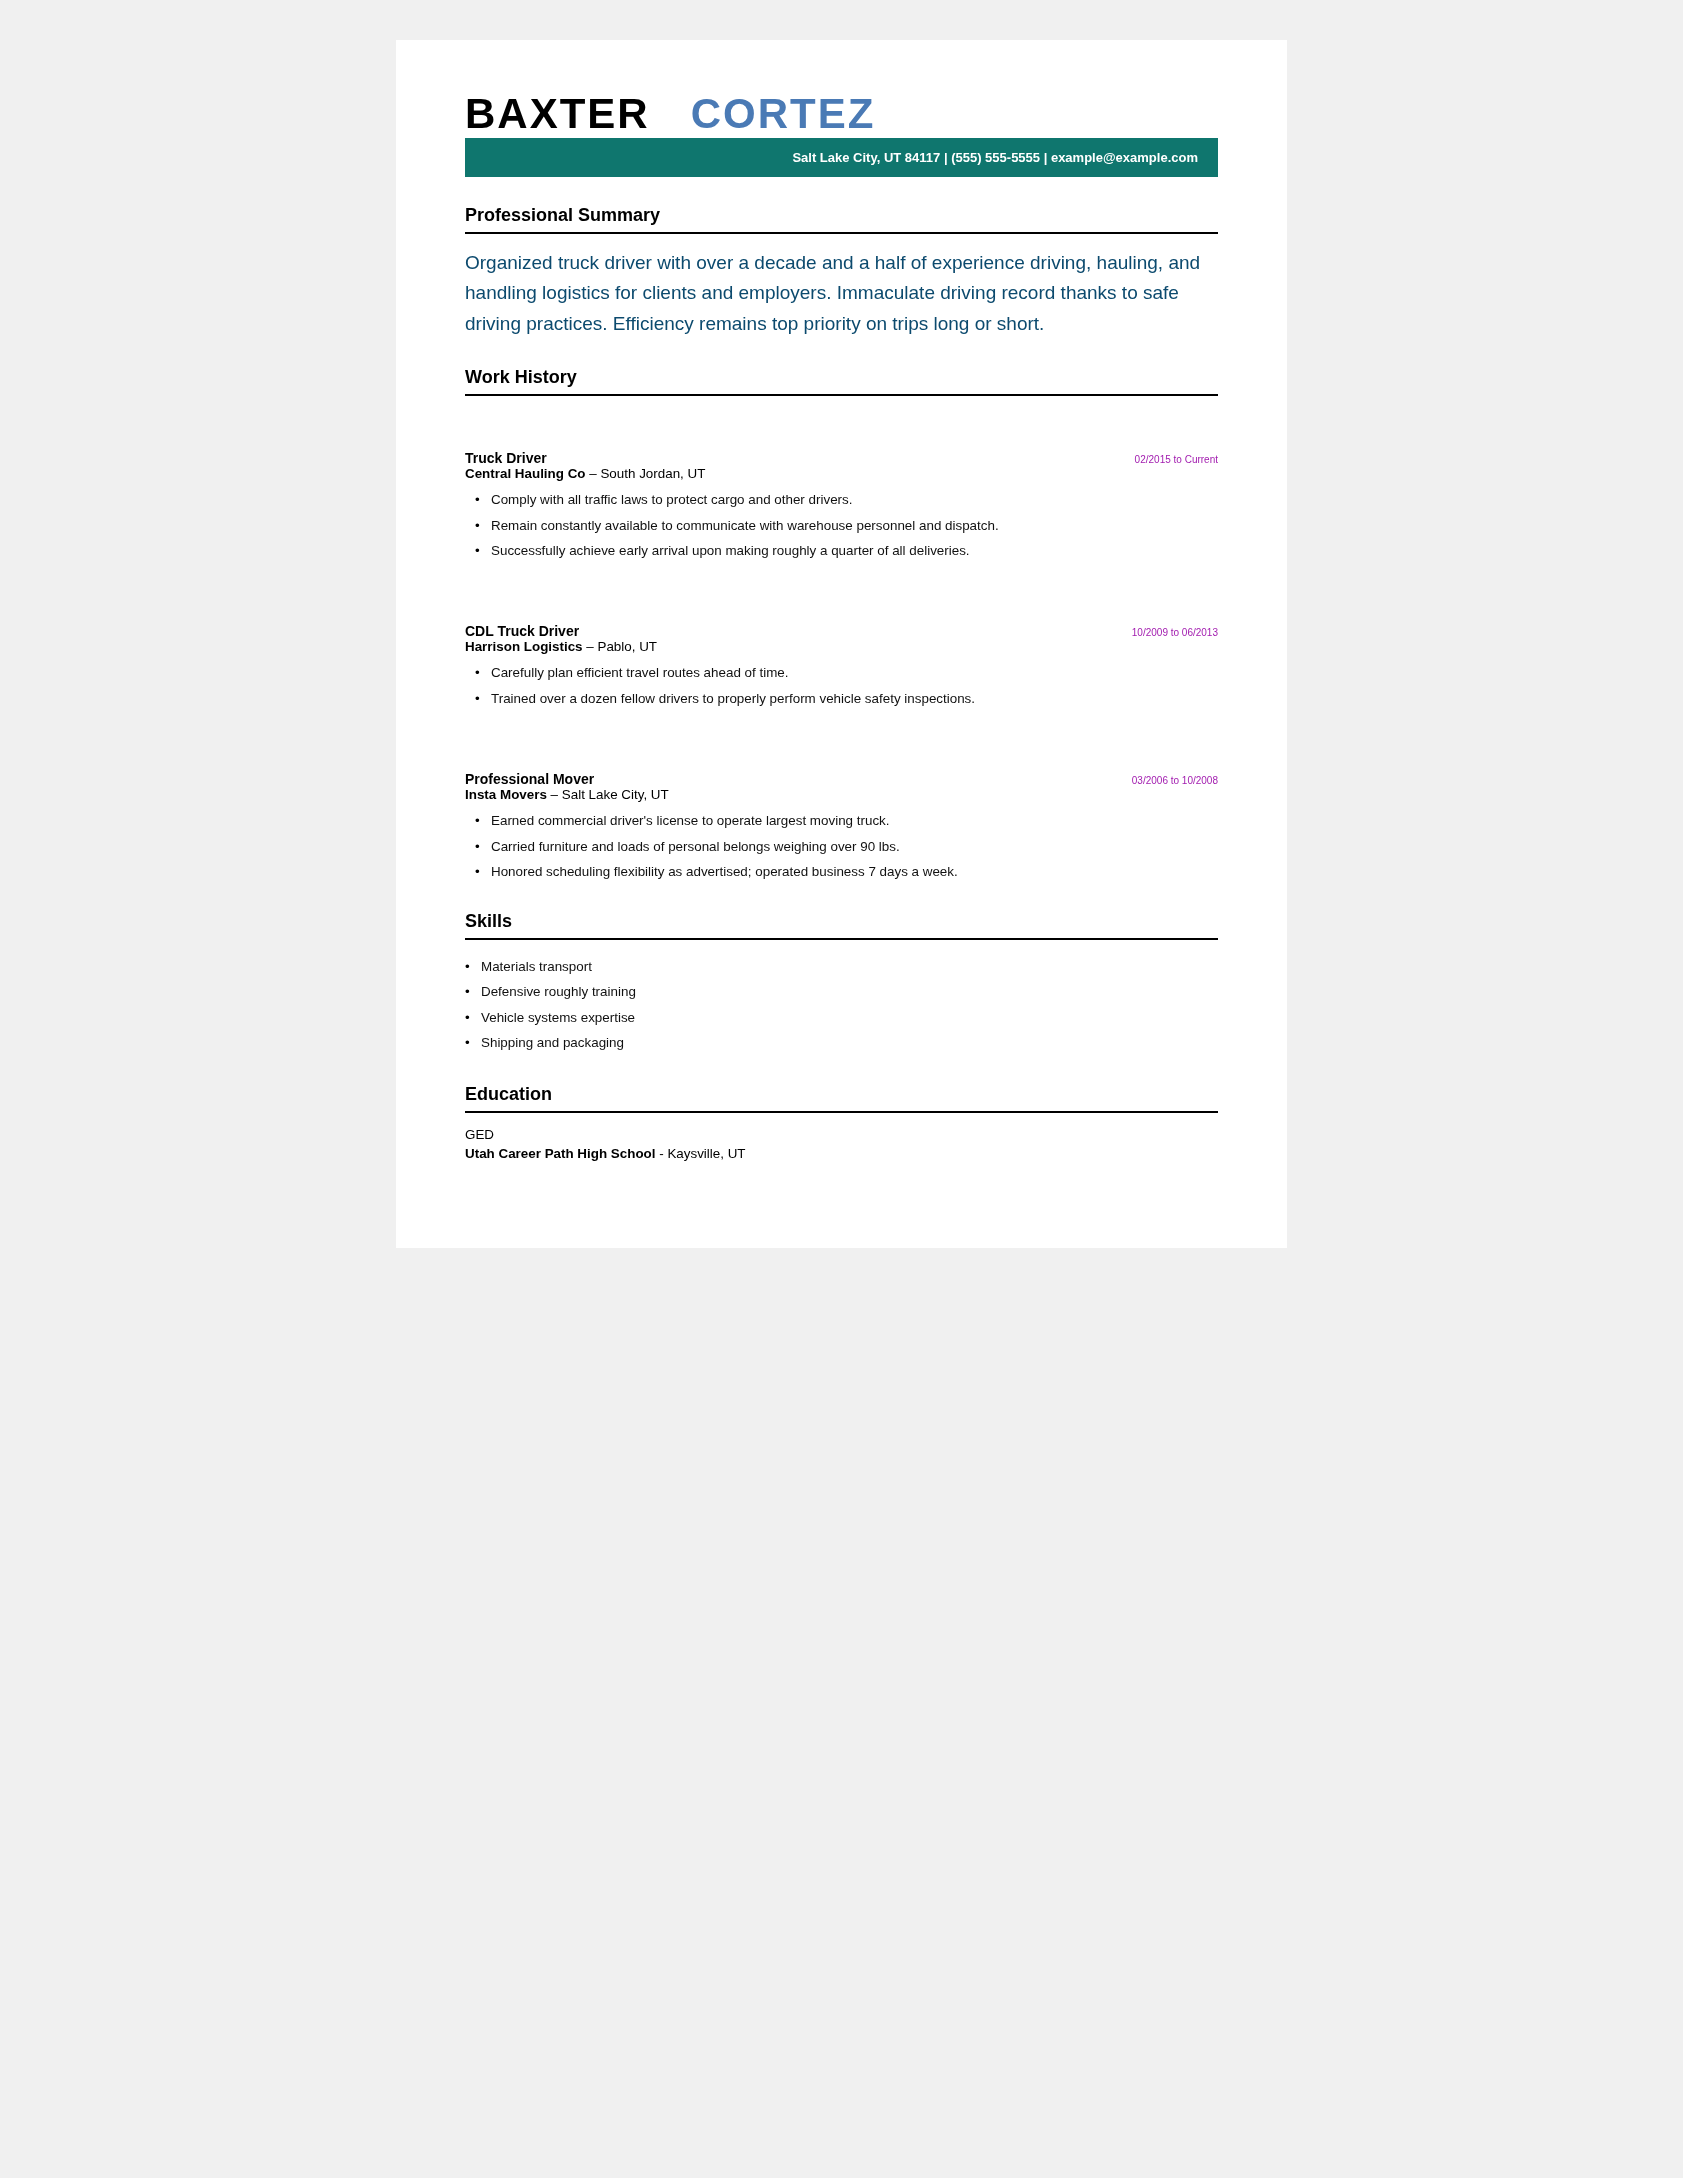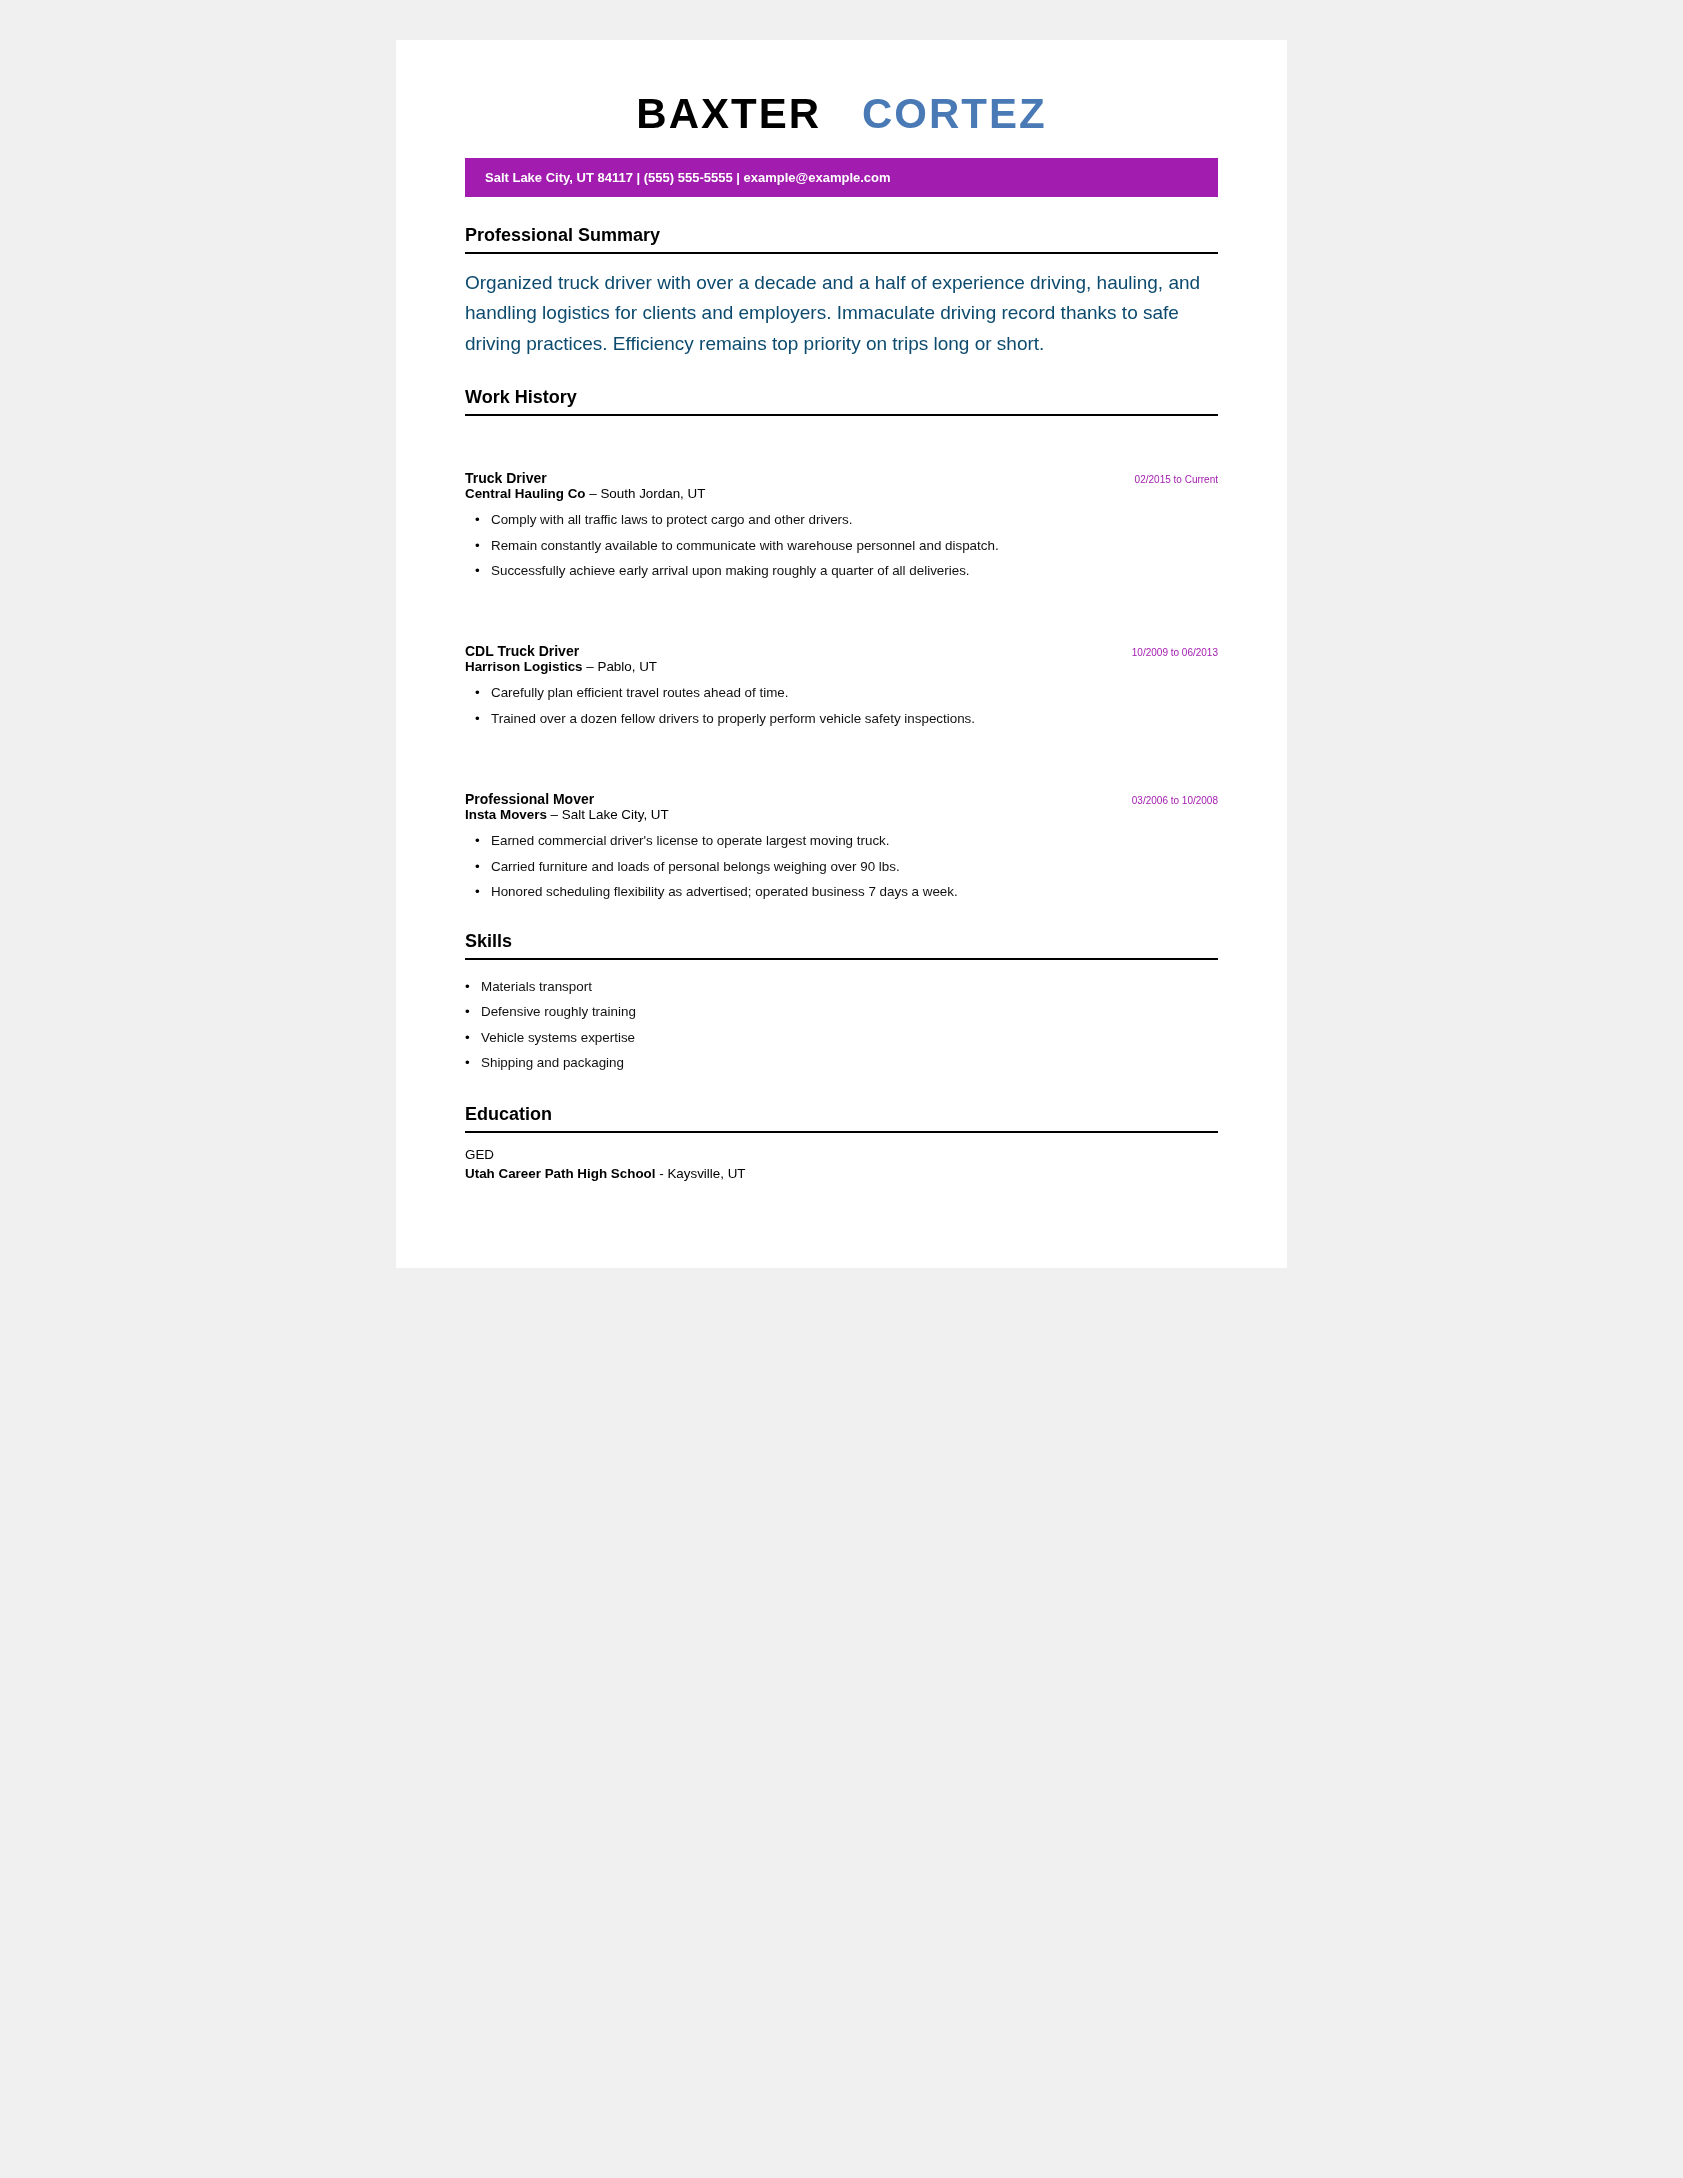--- a/index.html
+++ b/index.html
@@ -17,39 +17,39 @@
     }
 
     .resume-container {
       background: #ffffff;
       width: 891px;
       min-height: 1089px;
       padding: 50px 69px 59px 69px;
     }
 
     .header-name {
-      text-align: center;
+      text-align: left;
       font-size: 42px;
       font-weight: 900;
       letter-spacing: 2px;
-      margin-bottom: 20px;
       color: #000000;
     }
 
     .header-name .first-name {
       color: #000000;
     }
 
     .header-name .last-name {
       color: #4a7ab5;
     }
 
     .contact-bar {
-      background-color: #a21caf;
+      background-color: #0f766e;
       color: #ffffff;
+      text-align: right;
       padding: 12px 20px;
       font-size: 13px;
       font-weight: bold;
       margin-bottom: 28px;
     }
 
     .section-title {
       font-size: 18px;
       font-weight: bold;
       color: #000000;

